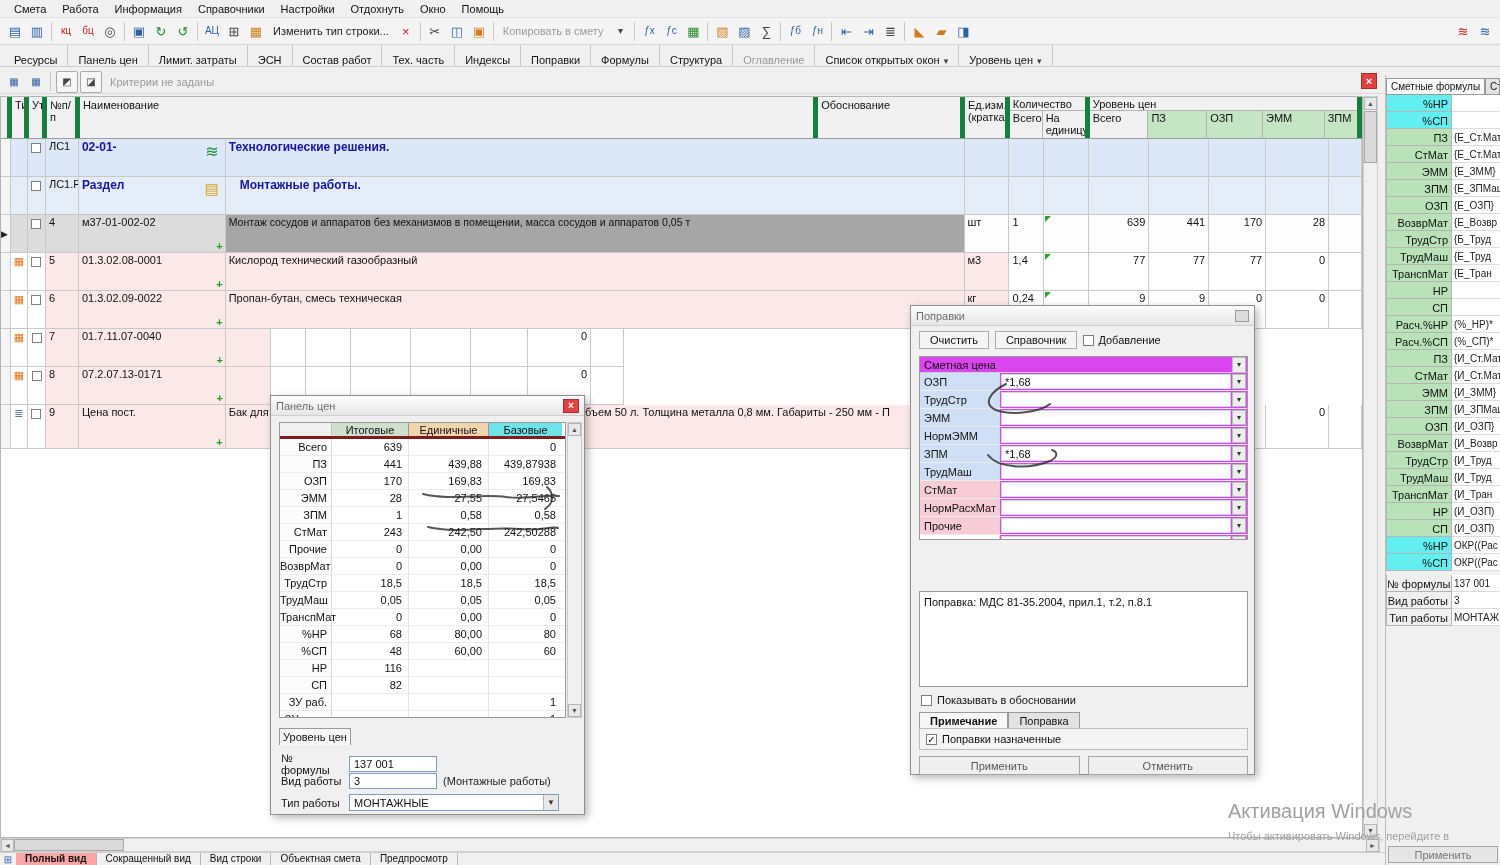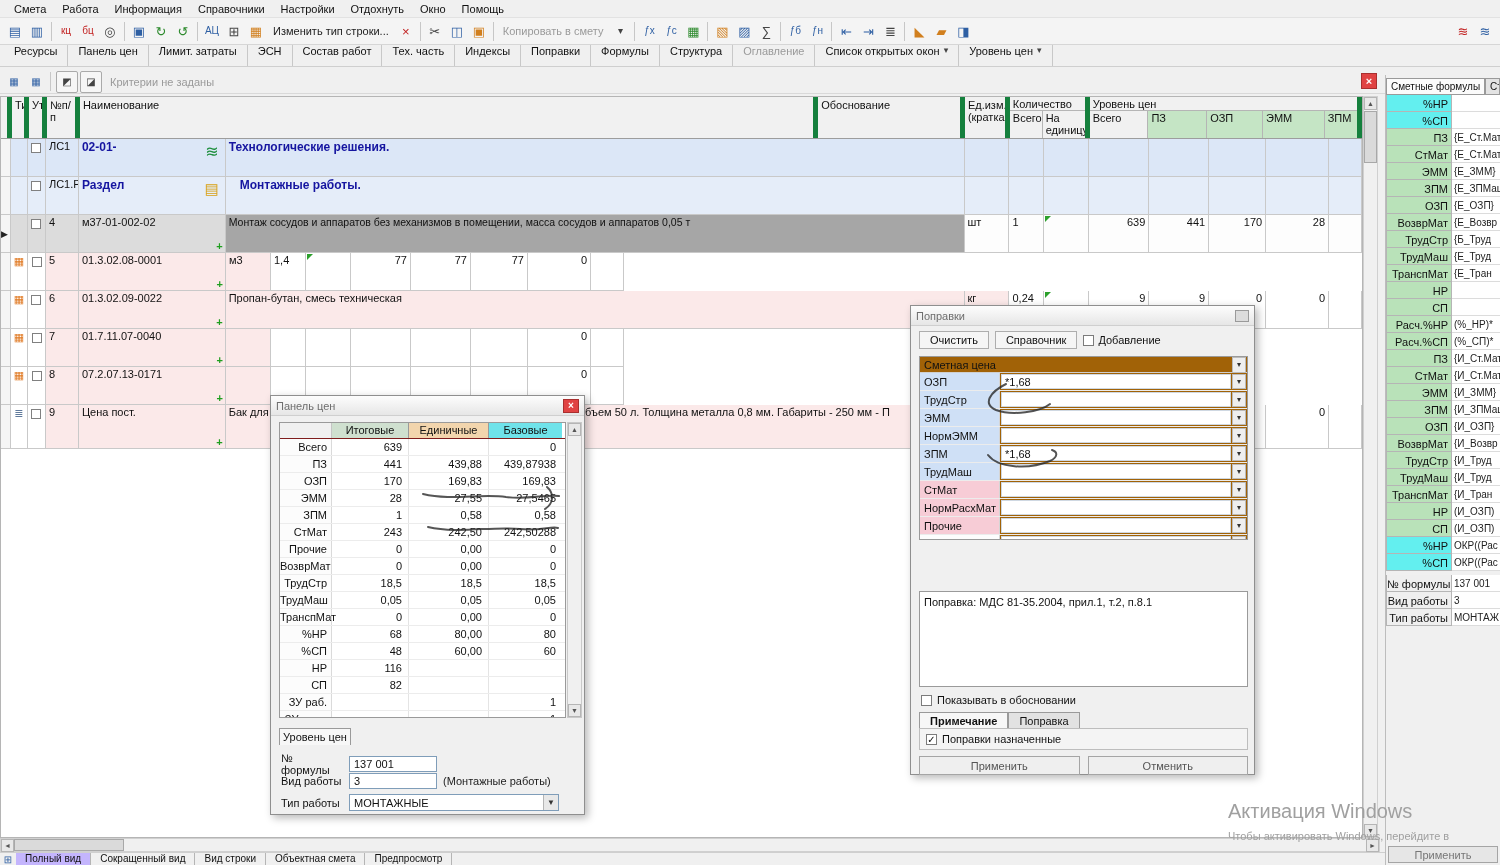--- a/index.html
+++ b/index.html
@@ -18,21 +18,21 @@
   .titem.ic-green .tglyph{color:#2d8a2d}
   .titem.ic-orange .tglyph{color:#d17f1e}
   .titem.ic-dark .tglyph{color:#444}
   .titem.tl{min-width:0;padding:0 5px}
   .titem .tlabel{white-space:nowrap;color:#222}
   .titem.dis .tlabel{color:#9a9a9a}
   .titem.tsep{min-width:1px;width:1px;height:19px;background:#c7c7c7;margin:0 3px;border:none;border-radius:0}
   .titem.tflex{flex:1;border:none}
   
   .tabbar{position:absolute;left:0;top:45px;width:100%;height:22px;background:#f0f0f0;border-bottom:1px solid #cfcfcf;display:flex;align-items:stretch;padding-left:4px}
-  .tab{display:flex;align-items:flex-start;gap:4px;padding:0 10px;border-right:1px solid #c8c8c8;white-space:nowrap}
+  .tab{display:flex;align-items:flex-end;gap:4px;padding:0 10px;border-right:1px solid #c8c8c8;white-space:nowrap}
   .tab.dis span{color:#9a9a9a}
   .tab .dd{font-size:9px;color:#444}
   
   .filterbar{position:absolute;left:0;top:70px;width:1385px;height:24px;background:#f0f0f0;border-bottom:1px solid #d9d9d9;display:flex;align-items:center;padding:0 3px}
   .filterbar .criteria{color:#9a9a9a;margin-left:8px}
   .fclose{position:absolute;right:8px;top:3px;width:16px;height:16px;background:#e04343;border:1px solid #a92f2f;color:#fff;text-align:center;line-height:14px;font-size:11px;font-weight:bold}
   .titem.btn{border:1px solid #aaa;background:#f6f6f6;margin-left:2px}
   
   .grid{position:absolute;left:0;top:96px;width:1363px;height:742px;background:#fff;border:1px solid #b5b5b5;overflow:hidden}
   .ghead{display:flex;height:42px;background:#f1f1f1;border-bottom:1px solid #9d9d9d}
@@ -78,50 +78,50 @@
   .vscroll{position:absolute;left:1363px;top:96px;width:15px;height:742px;background:#f0f0f0;border:1px solid #d0d0d0}
   .hscroll{position:absolute;left:0;top:838px;width:1380px;height:14px;background:#f0f0f0;border:1px solid #d0d0d0;display:flex;align-items:center}
   .sbtn{width:13px;height:13px;background:#e8e8e8;border:1px solid #b5b5b5;font-size:7px;text-align:center;line-height:12px;color:#555;flex:none}
   .vthumb{position:absolute;left:0;top:14px;width:13px;height:52px;background:#dadada;border:1px solid #a8a8a8}
   .hthumb{width:110px;height:12px;background:#dadada;border:1px solid #a8a8a8;flex:none}
   .vsb-top{position:absolute;left:0;top:0}.vsb-bot{position:absolute;left:0;bottom:0}
   
   .statusbar{position:absolute;left:0;top:852px;width:100%;height:13px;background:#f0f0f0;border-top:1px solid #cfcfcf;display:flex;align-items:center;font-size:10px}
   .sb-ic{width:16px;text-align:center;color:#2e5fa3}
   .sb-tab{padding:0 9px;border-right:1px solid #b5b5b5;height:13px;line-height:12px;white-space:nowrap}
-  .sb-tab.active{font-weight:normal;background:#c4b5fd}
+  .sb-tab.active{font-weight:bold;background:#fca5a5}
   
   .dlg{position:absolute;background:#f0f0f0;border:1px solid #8f8f8f;box-shadow:3px 3px 8px rgba(0,0,0,.28);z-index:40}
   .dlg-title{height:20px;background:linear-gradient(#fdfdfd,#e6e6e6);border-bottom:1px solid #cfcfcf;display:flex;align-items:center;padding:0 5px;color:#6e6e6e}
   .dlg-close{margin-left:auto;width:16px;height:14px;background:#e04343;border:1px solid #a92f2f;color:#fff;font-size:10px;line-height:12px;text-align:center;font-weight:bold}
   .dlg-min{margin-left:auto;width:14px;height:12px;background:#dcdcdc;border:1px solid #9a9a9a}
   
   .pp-table{position:absolute;left:8px;top:26px;width:287px;height:296px;background:#fff;border:1px solid #9a9a9a;overflow:hidden}
-  .pp-hrow{display:flex;height:16px;border-bottom:1px solid #7f1d1d}
+  .pp-hrow{display:flex;height:16px;border-bottom:3px solid #7f1d1d}
   .pp-hl{width:52px;border-right:1px solid #c5c5c5;background:#f0f0f0}
   .pp-h{width:77px;border-right:1px solid #9a9a9a;text-align:center;line-height:15px}
   .pp-h.c1{background:#cfe0cf}.pp-h.c2{background:#f2d5ad;width:80px}.pp-h.c3{background:#6fe3ea;width:73px;border-right:none}
   .pp-row{display:flex;height:17px;border-bottom:1px solid #ececec}
   .pp-l{width:52px;text-align:right;padding:2px 4px 0 0;border-right:1px solid #dadada;background:#fcfcfc;white-space:nowrap}
   .pp-c{width:77px;text-align:right;padding:2px 6px 0 0;border-right:1px solid #e4e4e4}
   .pp-c.e{width:80px}.pp-c.b{width:73px;border-right:none}
   .pp-vscroll{position:absolute;left:296px;top:26px;width:15px;height:296px;background:#f0f0f0;border:1px solid #c9c9c9}
   .pp-tab{position:absolute;left:8px;top:332px;width:72px;height:17px;background:#f7f7f7;border:1px solid #9a9a9a;border-bottom:none;text-align:center;line-height:16px}
   .pp-field{position:absolute;left:10px;display:flex;align-items:center;gap:6px}
   .pp-fl{width:62px}
   .pp-input{display:inline-block;background:#fff;border:1px solid #7f9db9;padding:1px 4px;min-width:88px;height:16px}
   .pp-note{color:#222}
   .pp-combo{display:inline-flex;align-items:center;background:#fff;border:1px solid #7f9db9;height:17px;width:210px;padding-left:4px;justify-content:space-between}
   .combo-dd{width:15px;height:15px;background:#e8e8e8;border-left:1px solid #b5b5b5;text-align:center;font-size:8px;line-height:15px;color:#333}
   
   .cr-btnrow{position:absolute;left:8px;top:25px;display:flex;align-items:center;gap:6px}
   .cr-btn{height:18px;padding:2px 10px;border:1px solid #adadad;background:#f5f5f5}
   .cr-chkrow{display:flex;align-items:center;gap:4px}
   .cbx{width:11px;height:11px;border:1px solid #7b7b7b;background:#fff;display:inline-block;text-align:center;line-height:10px;font-size:10px}
-  .cr-list{position:absolute;left:8px;top:50px;width:329px;height:184px;background:#a16207;border:1px solid #9a9a9a;overflow:hidden}
+  .cr-list{position:absolute;left:8px;top:50px;width:329px;height:184px;background:#d946ef;border:1px solid #9a9a9a;overflow:hidden}
   .cr-head{display:flex;align-items:center;height:16px;border-bottom:1px solid #cfcfcf;padding-left:4px;justify-content:space-between}
   .cr-row{display:flex;height:18px;border-bottom:1px solid #ececec;align-items:stretch}
   .cr-label{width:80px;padding:3px 0 0 4px;border-right:1px solid #d5d5d5;white-space:nowrap}
   .cr-row.t-blue .cr-label{background:#cfe0f6}
   .cr-row.t-pink .cr-label{background:#f7ccd6}
   .cr-row.t-plain .cr-label{background:#fdfdfd}
   .cr-input{flex:1;background:#fff;border:1px solid #cfd8e2;margin:1px;padding:1px 3px}
   .cr-dd{width:14px;background:#eee;border:1px solid #bbb;margin:1px 1px 1px 0;text-align:center;font-size:8px;line-height:14px;color:#333}
   .cr-memo{position:absolute;left:8px;top:285px;width:329px;height:96px;background:#fff;border:1px solid #9a9a9a;padding:4px}
   .cr-show{position:absolute;left:10px;top:388px;display:flex;gap:5px;align-items:center}
@@ -545,20 +545,21 @@
         <div class="cell c-ut">
           <span class="chk"></span>
         </div>
         <div class="cell c-num">5</div>
         <div class="cell c-obosn">
           <span class="ob-text">01.3.02.08-0001</span>
           
           
           <span class="plus">+</span>
         </div>
+        <div class="cell c-name">Кислород технический газообразный</div>
         <div class="cell c-unit">м3</div>
         <div class="cell c-qty">1,4</div>
         <div class="cell c-qtyu">
           <span class="tri"></span>
         </div>
         <div class="cell c-v c-v1">77</div>
         <div class="cell c-v c-v2">77</div>
         <div class="cell c-v c-v3">77</div>
         <div class="cell c-v c-v4">0</div>
         <div class="cell c-v c-v5"></div>

